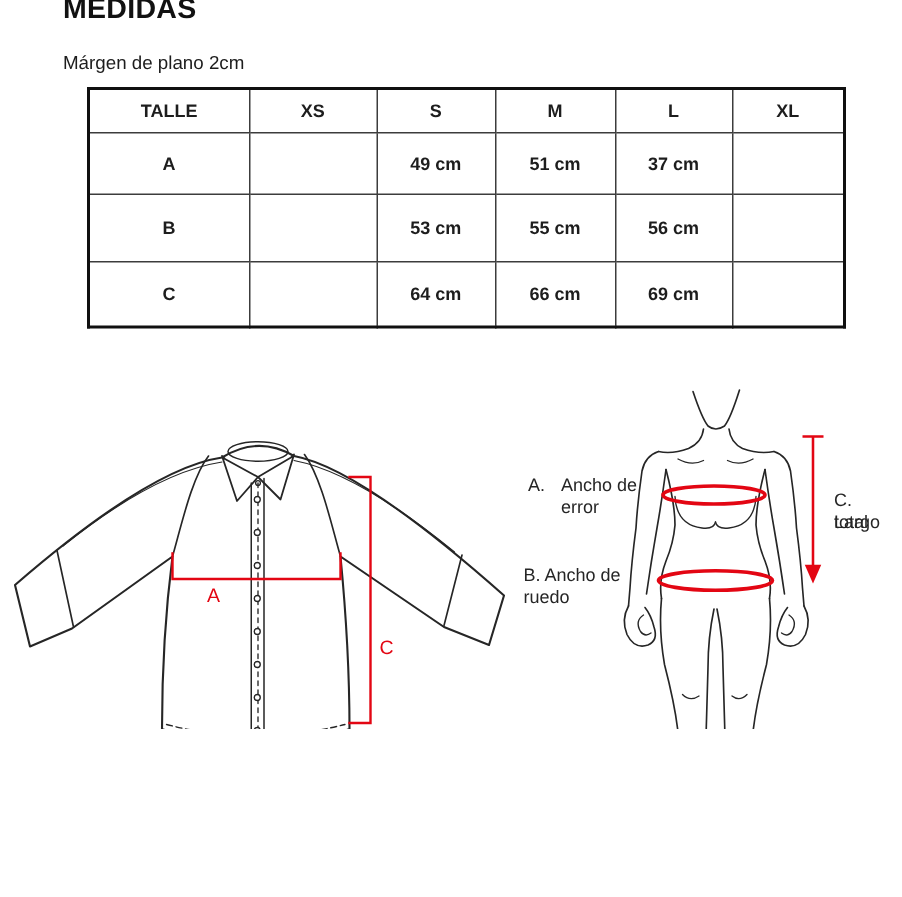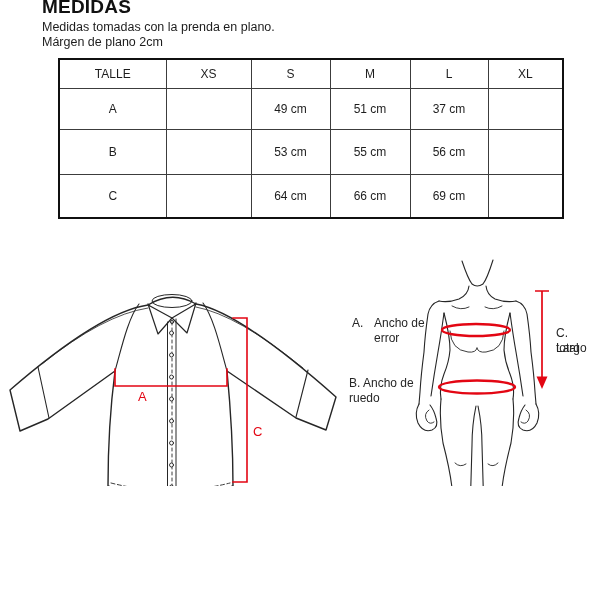--- a/index.html
+++ b/index.html
@@ -11,38 +11,37 @@
   .page-title{left:42px;top:-4px;font-size:19px;font-weight:700;color:#111;letter-spacing:.2px;}
   .sub1{left:42px;top:20px;font-size:12.5px;color:#1d1d1d;}
   .sub2{left:42px;top:35px;font-size:12.5px;color:#1d1d1d;}
 
   table.size{
     position:absolute;left:58px;top:58px;border-collapse:collapse;table-layout:fixed;
     border:2px solid #101010;font-size:12px;color:#1d1d1d;background:#fff;
   }
   table.size th,table.size td{
     border:1px solid #3c3c3c;text-align:center;vertical-align:middle;
-    padding:0;font-weight:400;
+    padding:0;font-weight:700;
   }
   tr.hdr{height:29px;}
   tr.r-a{height:41px;}
   tr.r-b{height:45px;}
   tr.r-c{height:44px;}
 
   svg.draw{left:0;top:0;}
   .red-letter{font-size:13px;color:#e30613;}
   .legend-txt{font-size:12px;color:#262626;line-height:15px;}
 </style>
 </head>
 <body>
 
 <div class="stage">
 
   <div class="abs page-title">MEDIDAS</div>
-  <div class="abs sub1">Medidas tomadas con la prenda en plano.</div>
   <div class="abs sub2">Márgen de plano 2cm</div>
 
   <table class="size">
     <colgroup>
       <col style="width:107px">
         <col style="width:85px">
         <col style="width:79px">
       <col style="width:80px">
         <col style="width:78px">
         <col style="width:75px">

